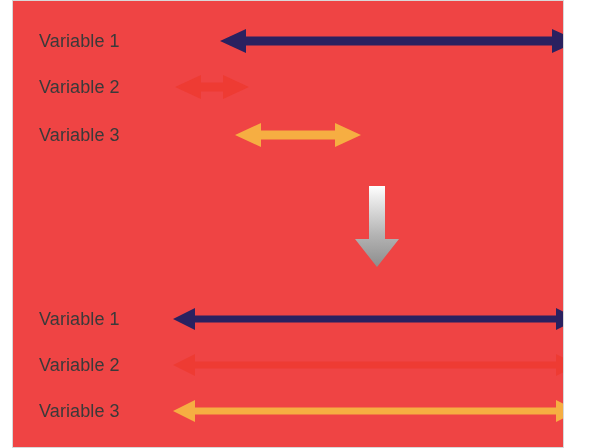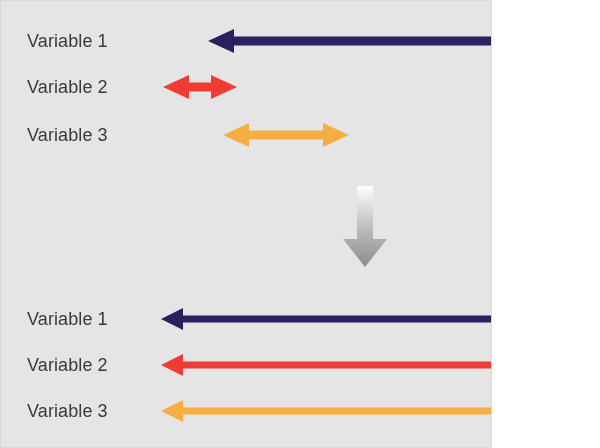--- a/index.html
+++ b/index.html
@@ -6,26 +6,27 @@
   html, body {
     margin: 0;
     padding: 0;
     background: #ffffff;
   }
   body {
     font-family: "Liberation Sans", sans-serif;
   }
   #canvas {
     position: relative;
-    width: 492px;
+    width: 552px;
     height: 448px;
-    background: #e5e5e5;
+    background: #ef4444;
     box-sizing: border-box;
     border: 1px solid #d8d8d8;
     overflow: hidden;
+    margin-left: 12px;
   }
   .svg-layer {
     position: absolute;
     left: 0;
     top: 0;
     width: 600px;
     height: 448px;
   }
   .row-label {
     position: absolute;

